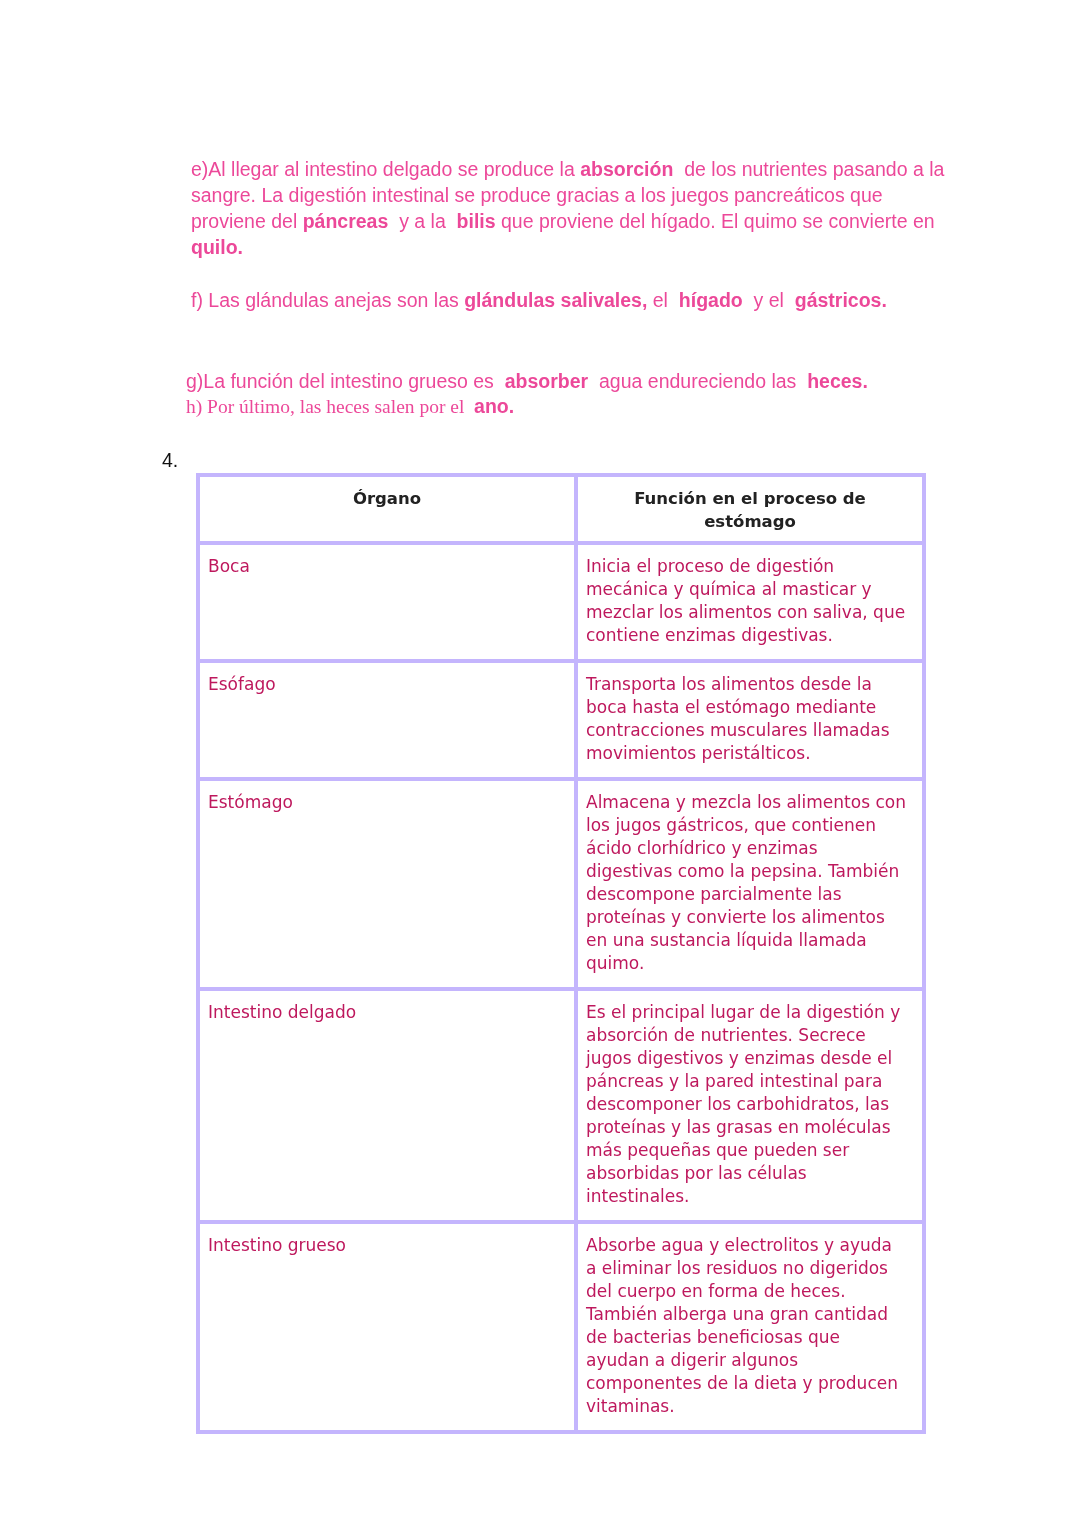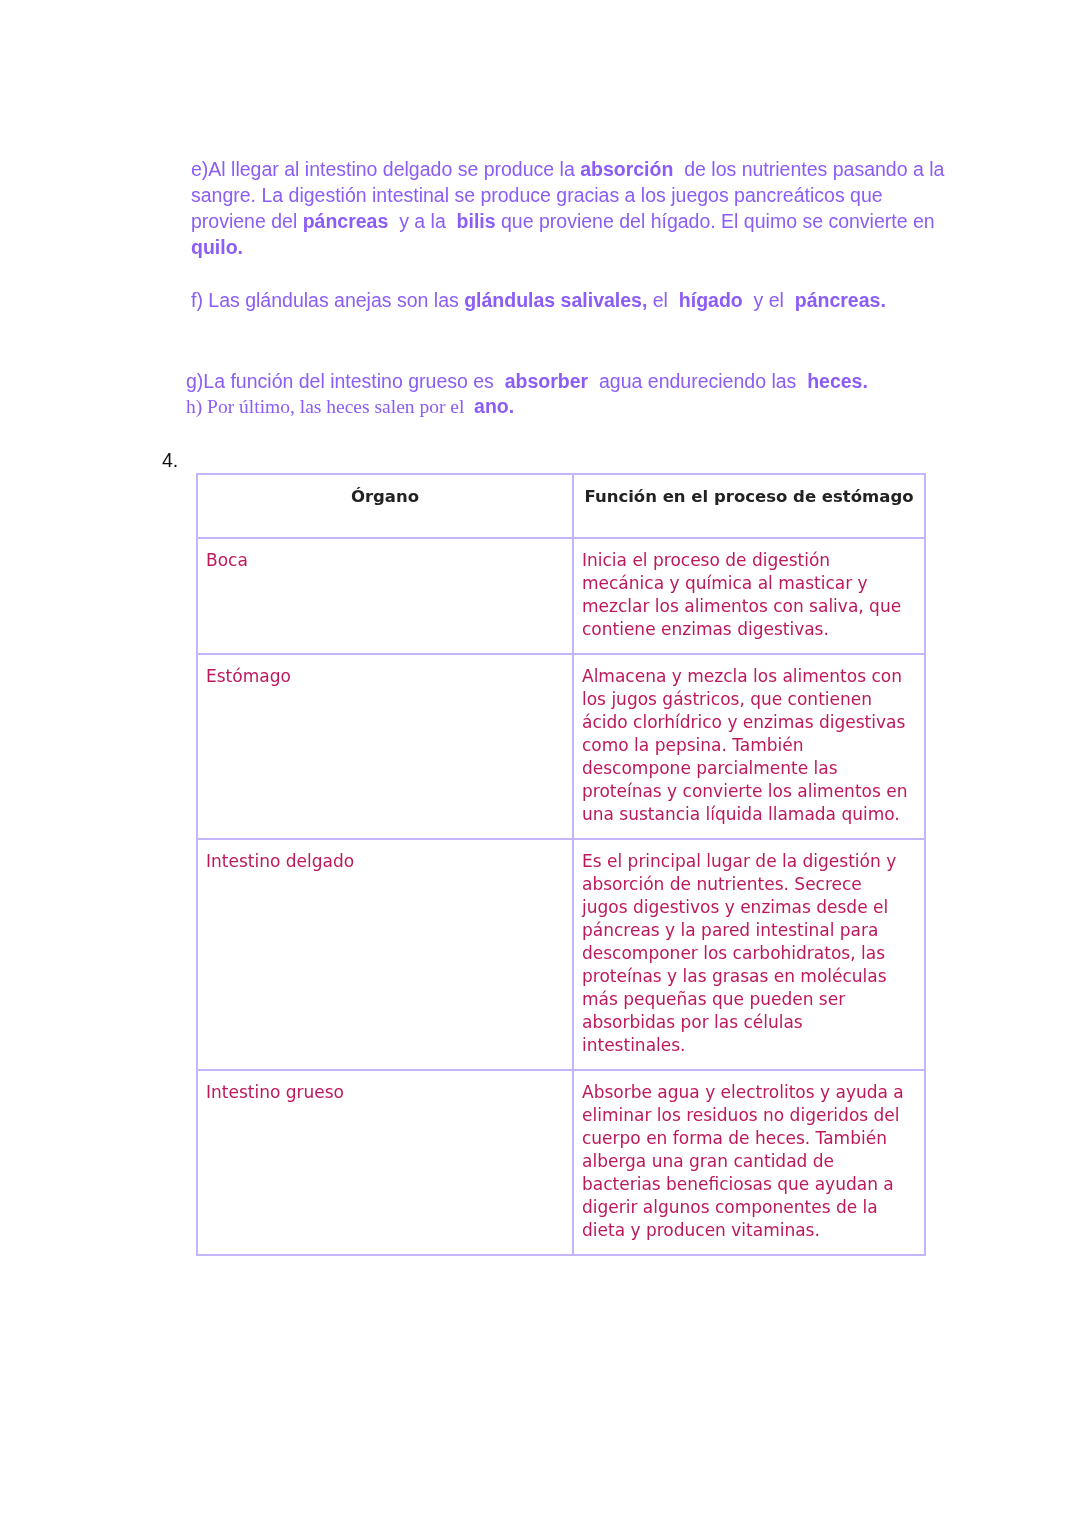--- a/index.html
+++ b/index.html
@@ -1,57 +1,61 @@
 <!DOCTYPE html>
 <html><head>
   <meta charset="utf-8">
   <style>
     html, body { margin: 0; padding: 0; background: #ffffff; }
     body { width: 1080px; height: 1525px; position: relative; overflow: hidden;
            font-family: "Liberation Sans", sans-serif; color: #111111; }
-    .para { position: absolute; font-size: 19.5px; line-height: 26px; color: #8b5cf6; }
+    .para { position: absolute; font-size: 19.5px; line-height: 26px; color: #ec4899; }
     .para b { font-weight: bold; }
     #pe { left: 191px; top: 156px; width: 760px; }
     #pf { left: 191px; top: 287px; width: 760px; }
     #pg { left: 186px; top: 340px; width: 760px; margin-top: 28px; }
     #ph { left: 186px; top: 393px; width: 760px; }
     #num4 { position: absolute; left: 162px; top: 447px; font-size: 19.5px; line-height: 26px; }
     table.organs { position: absolute; left: 196px; top: 473px; width: 730px;
                    border-collapse: collapse; }
-    table.organs td, table.organs th { border: 2px solid #c4b5fd; vertical-align: top; }
+    table.organs td, table.organs th { border: 4px solid #c4b5fd; vertical-align: top; }
     table.organs th { font-family: "DejaVu Sans", sans-serif; font-weight: bold; font-size: 16.5px;
                       line-height: 23px; color: #222; text-align: center; padding: 10px 8px 8px 8px; height: 44px; }
     table.organs th.c1 { width: 358px; }
     table.organs td { font-family: "DejaVu Sans", sans-serif; font-size: 17px; line-height: 23px;
                       color: #be185d; padding: 10px 8px 12px 8px; }
     table.organs td.organ { padding-left: 8px; }
     table.organs td.fn { padding-left: 8px; padding-right: 16px; }
   </style>
 </head>
 <body>
 
 <div class="para" id="pe"><span style="white-space: pre-wrap;">e)Al llegar al intestino delgado se produce la </span><b style="white-space: pre-wrap;">absorción</b><span style="white-space: pre-wrap;">  de los nutrientes pasando a la sangre. La digestión intestinal se produce gracias a los juegos pancreáticos que proviene del </span><b style="white-space: pre-wrap;">páncreas</b><span style="white-space: pre-wrap;">  y a la  </span><b style="white-space: pre-wrap;">bilis</b><span style="white-space: pre-wrap;"> que proviene del hígado. El quimo se convierte en </span><b style="white-space: pre-wrap;">quilo.</b></div>
-<div class="para" id="pf"><span style="white-space: pre-wrap;">f) Las glándulas anejas son las </span><b style="white-space: pre-wrap;">glándulas salivales,</b><span style="white-space: pre-wrap;"> el  </span><b style="white-space: pre-wrap;">hígado</b><span style="white-space: pre-wrap;">  y el  </span><b style="white-space: pre-wrap;">páncreas.</b></div>
+<div class="para" id="pf"><span style="white-space: pre-wrap;">f) Las glándulas anejas son las </span><b style="white-space: pre-wrap;">glándulas salivales,</b><span style="white-space: pre-wrap;"> el  </span><b style="white-space: pre-wrap;">hígado</b><span style="white-space: pre-wrap;">  y el  </span><b style="white-space: pre-wrap;">gástricos.</b></div>
 <div class="para" id="pg"><span style="white-space: pre-wrap;">g)La función del intestino grueso es  </span><b style="white-space: pre-wrap;">absorber</b><span style="white-space: pre-wrap;">  agua endureciendo las  </span><b style="white-space: pre-wrap;">heces.</b></div>
 <div class="para" id="ph"><span style="white-space: pre-wrap; font-family: Liberation Serif, serif;">h) Por último, las heces salen por el  </span><b style="white-space: pre-wrap;">ano.</b></div>
 
 <div id="num4">4.</div>
 
 <table class="organs">
   <thead>
     <tr>
       <th class="c1">Órgano</th>
       <th class="c2">Función en el proceso de estómago</th>
     </tr>
   </thead>
   <tbody>
     <tr style="height:112px">
       <td class="organ"> Boca</td>
       <td class="fn">Inicia el proceso de digestión mecánica y química al masticar y mezclar los alimentos con saliva, que contiene enzimas digestivas.</td>
     </tr>
+    <tr style="height:112px">
+      <td class="organ">Esófago</td>
+      <td class="fn">Transporta los alimentos desde la boca hasta el estómago mediante contracciones musculares llamadas movimientos peristálticos.</td>
+    </tr>
     <tr style="height:179px">
       <td class="organ">Estómago</td>
       <td class="fn">Almacena y mezcla los alimentos con los jugos gástricos, que contienen ácido clorhídrico y enzimas digestivas como la pepsina. También descompone parcialmente las proteínas y convierte los alimentos en una sustancia líquida llamada quimo.</td>
     </tr>
     <tr style="height:203px">
       <td class="organ">Intestino delgado</td>
       <td class="fn">Es el principal lugar de la digestión y absorción de nutrientes. Secrece jugos digestivos y enzimas desde el páncreas y la pared intestinal para descomponer los carbohidratos, las proteínas y las grasas en moléculas más pequeñas que pueden ser absorbidas por las células intestinales.</td>
     </tr>
     <tr style="height:181px">
       <td class="organ">Intestino grueso</td>

